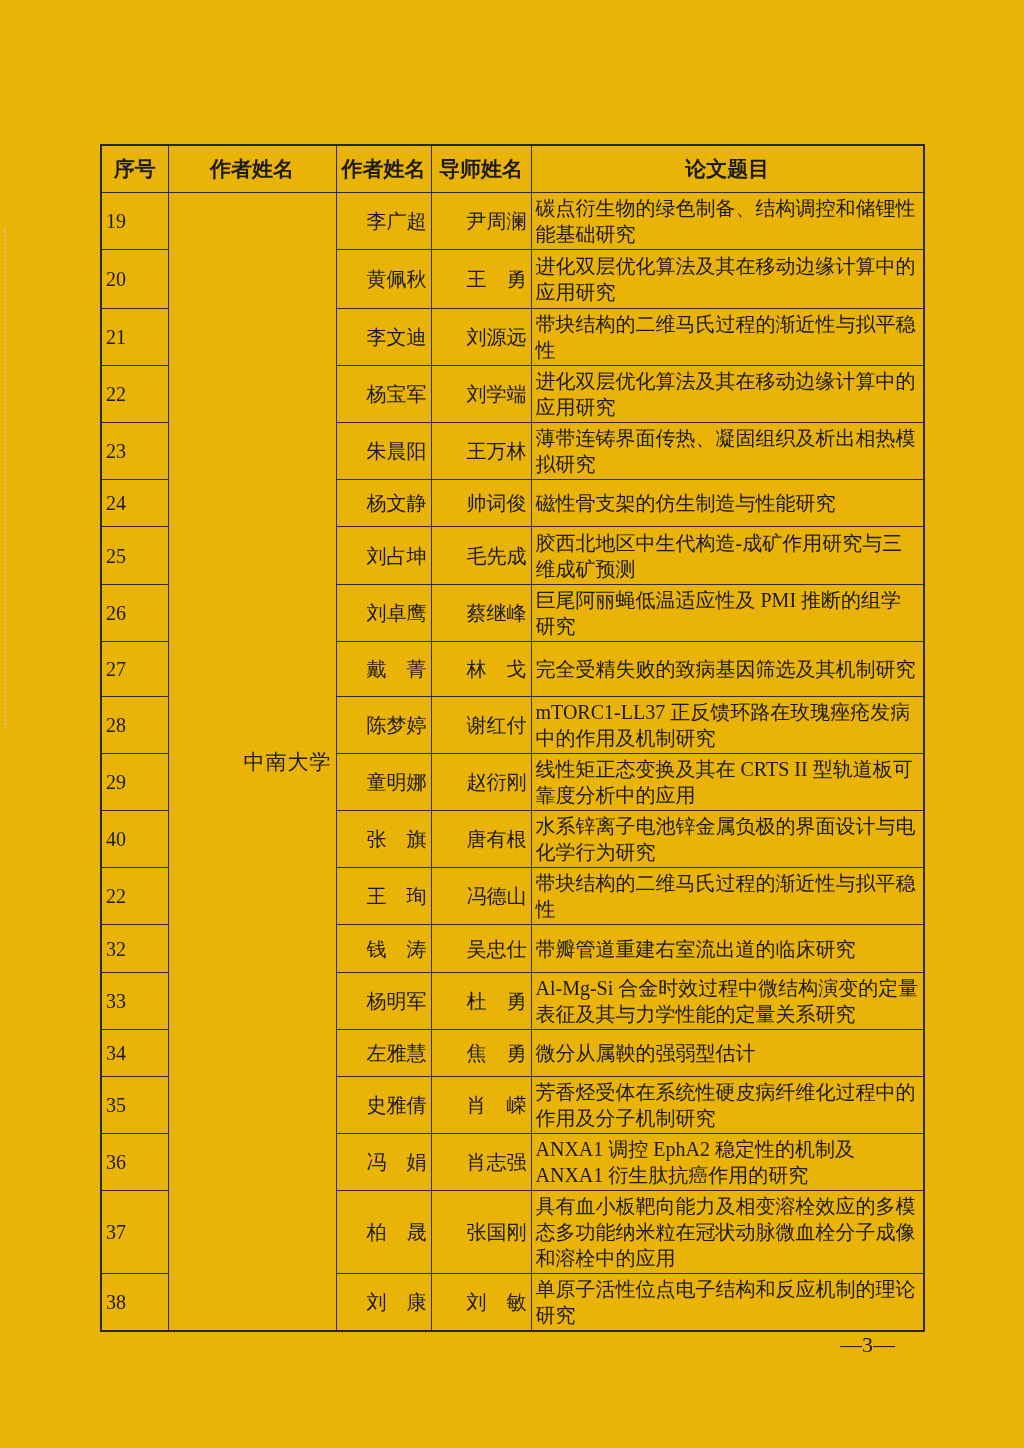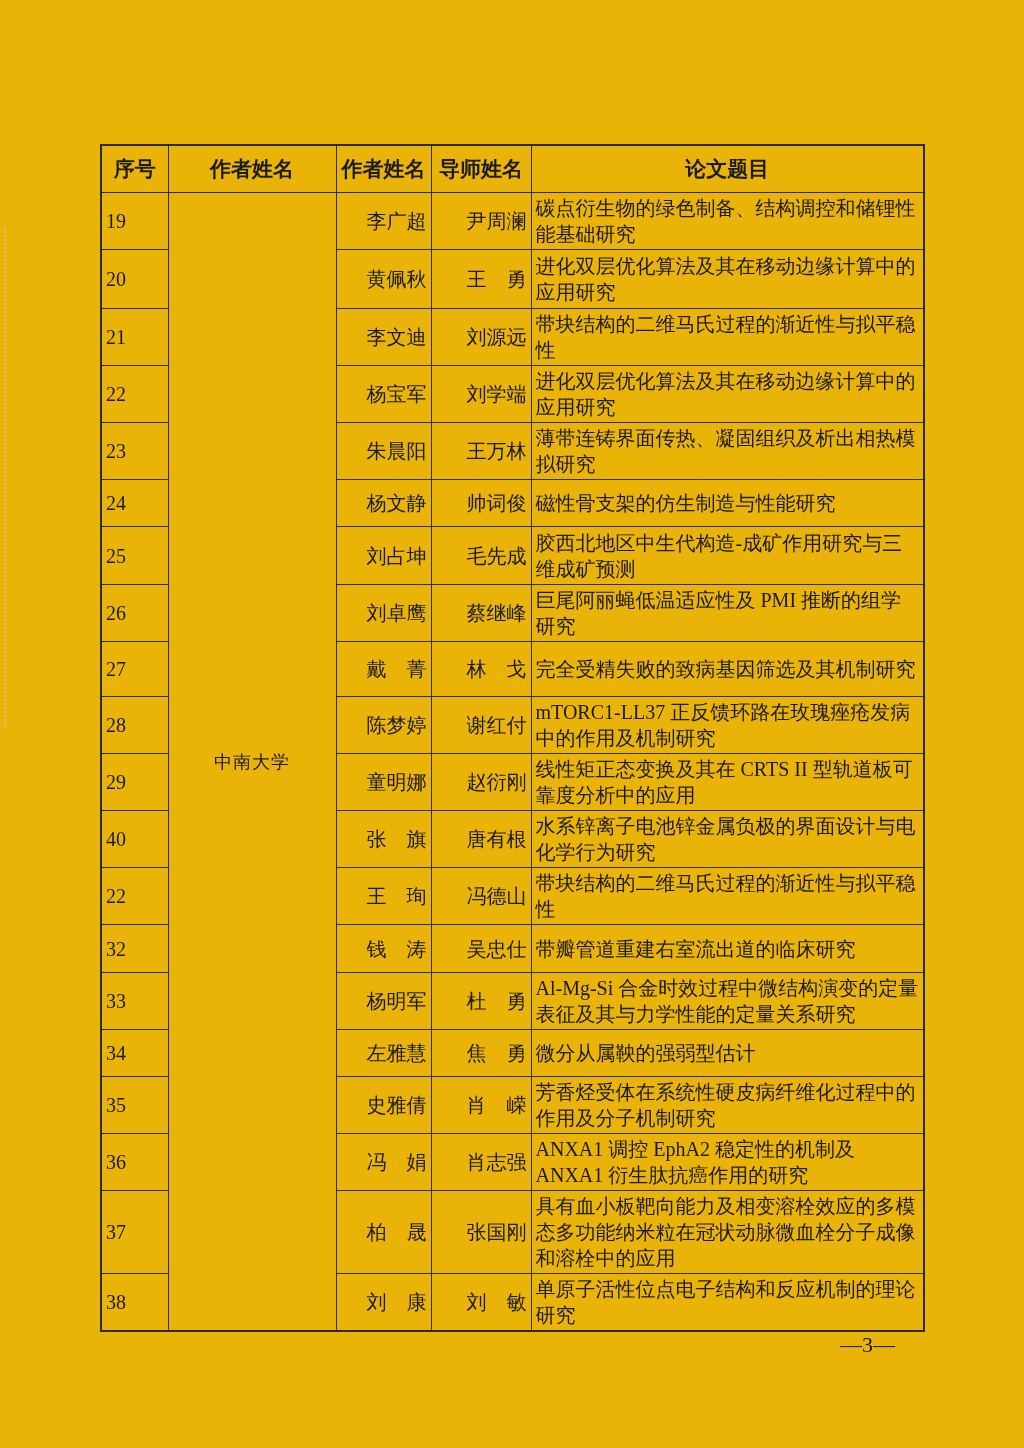--- a/index.html
+++ b/index.html
@@ -35,21 +35,21 @@
     overflow:hidden;
   }
   table.thesis{border:2.2px solid #2a2a28;}
   th{
     font-weight:bold;
     text-align:center;
     height:42px;
     font-size:21px;
   }
   td.c-no{text-align:left;}
-  td.c-unit{text-align:center;letter-spacing:1px;font-size:18px;}
+  td.c-unit{text-align:right;letter-spacing:1px;font-size:21px;}
   td.c-author,td.c-advisor{text-align:right;}
   td.c-title{text-align:left;padding-left:9px;padding-right:5px;}
   .page-number{
     position:absolute;
     left:840px;top:1332px;
     font-size:22px;
     letter-spacing:0px;
     color:#191919;
   }
 </style>

